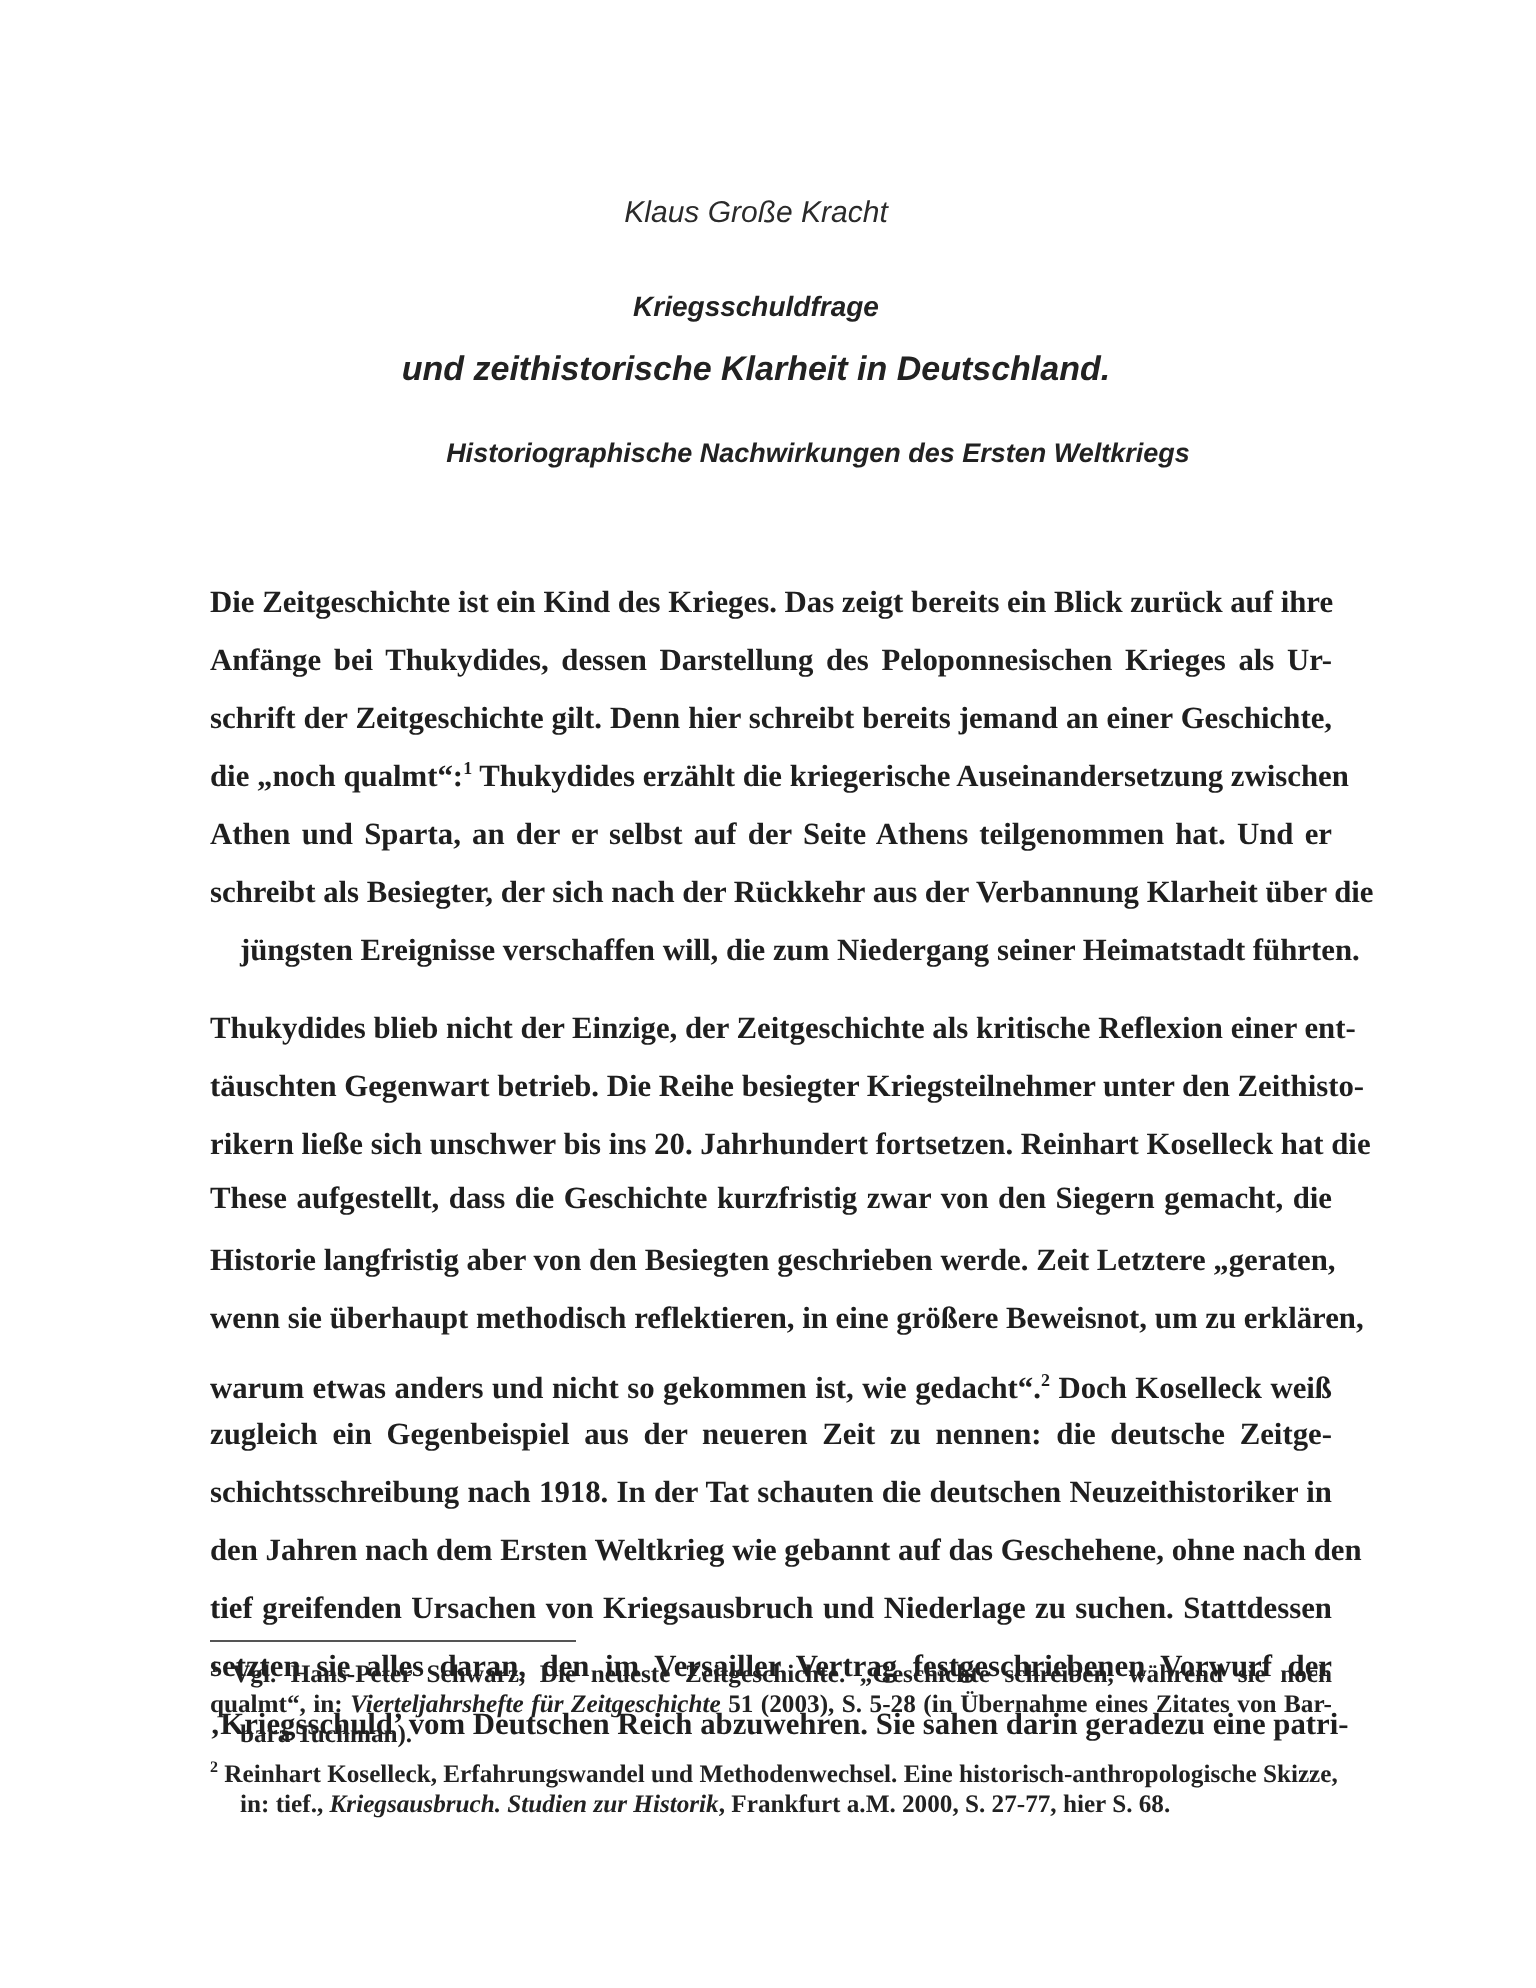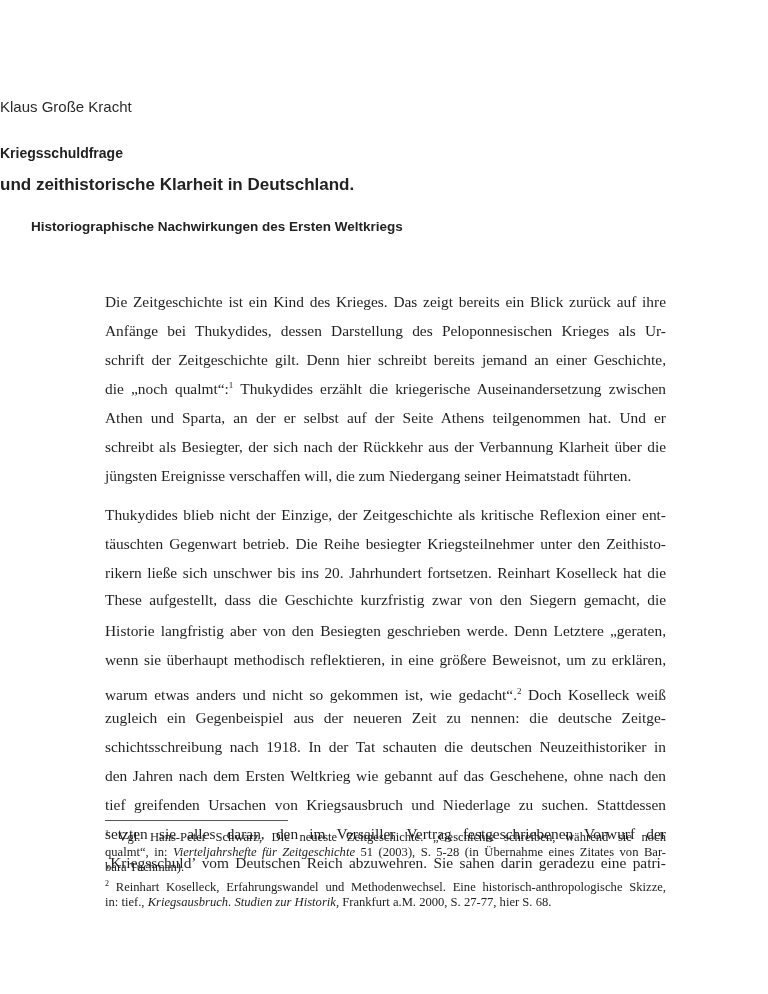--- a/index.html
+++ b/index.html
@@ -1,26 +1,26 @@
 <!DOCTYPE html>
 <html><head>
   <meta charset="utf-8">
   <style>
     html, body { margin: 0; padding: 0; background: #ffffff; }
     body { width: 768px; height: 994px; position: relative; overflow: hidden; color: #1a1a1a; }
     .sans { font-family: "Liberation Sans", sans-serif; }
     .serif { font-family: "Liberation Serif", serif; }
-    .center { position: absolute; left: 0; width: 756px; text-align: left; }
+    .center { position: absolute; left: 0; width: 756px; text-align: center; font-style: italic; }
     #author { top: 98px; font-size: 15px; color: #2b2b2b; }
     #title1 { top: 145px; font-size: 14px; font-weight: bold; color: #222; }
     #title2 { top: 175px; font-size: 17px; font-weight: bold; color: #222; }
     #subtitle { top: 219px; font-size: 13.5px; font-weight: bold; color: #222; padding-left: 31px; }
     .body-text { position: absolute; left: 105px; width: 561px; font-size: 15.4px; color: #1f1f1f; }
-    .line { position: absolute; left: 0; width: 561px; white-space: nowrap; text-align: justify; text-align-last: justify; height: 20px; line-height: 20px; }
-    .line.last { text-align-last: left; }
+    .line { position: absolute; left: 0; width: 561px; white-space: nowrap; text-align: justify; text-align-last: justify; height: 20px; line-height: 20px; font-weight: bold; }
+    .line.last { text-align-last: left; margin-left: 15px; }
     sup { font-size: 9px; line-height: 0; vertical-align: 6px; }
     #rule { position: absolute; left: 105px; top: 820px; width: 183px; height: 1px; background: #555; }
     .fn { position: absolute; left: 105px; width: 561px; font-size: 12.6px; color: #222; }
     .fn .line { height: 15px; line-height: 15px; }
     .fn sup { font-size: 8px; vertical-align: 5px; }
   </style>
 </head>
 <body>
 
 <div id="author" class="center sans">Klaus Große Kracht</div>
@@ -36,21 +36,21 @@
   <div class="line" style="top:116px">Athen und Sparta, an der er selbst auf der Seite Athens teilgenommen hat. Und er</div>
   <div class="line" style="top:145px">schreibt als Besiegter, der sich nach der Rückkehr aus der Verbannung Klarheit über die</div>
   <div class="line last" style="top:174px">jüngsten Ereignisse verschaffen will, die zum Niedergang seiner Heimatstadt führten.</div>
 </div>
 
 <div class="body-text serif" style="top:505px;">
   <div class="line" style="top:0px">Thukydides blieb nicht der Einzige, der Zeitgeschichte als kritische Reflexion einer ent-</div>
   <div class="line" style="top:29px">täuschten Gegenwart betrieb. Die Reihe besiegter Kriegsteilnehmer unter den Zeithisto-</div>
   <div class="line" style="top:58px">rikern ließe sich unschwer bis ins 20. Jahrhundert fortsetzen. Reinhart Koselleck hat die</div>
   <div class="line" style="top:85px">These aufgestellt, dass die Geschichte kurzfristig zwar von den Siegern gemacht, die</div>
-  <div class="line" style="top:116px">Historie langfristig aber von den Besiegten geschrieben werde. Denn Letztere „geraten,</div>
+  <div class="line" style="top:116px">Historie langfristig aber von den Besiegten geschrieben werde. Zeit Letztere „geraten,</div>
   <div class="line" style="top:145px">wenn sie überhaupt methodisch reflektieren, in eine größere Beweisnot, um zu erklären,</div>
   <div class="line" style="top:180px"><span>warum etwas anders und nicht so gekommen ist, wie gedacht“.</span><sup>2</sup><span> Doch Koselleck weiß</span></div>
   <div class="line" style="top:203px">zugleich ein Gegenbeispiel aus der neueren Zeit zu nennen: die deutsche Zeitge-</div>
   <div class="line" style="top:232px">schichtsschreibung nach 1918. In der Tat schauten die deutschen Neuzeithistoriker in</div>
   <div class="line" style="top:261px">den Jahren nach dem Ersten Weltkrieg wie gebannt auf das Geschehene, ohne nach den</div>
   <div class="line" style="top:290px">tief greifenden Ursachen von Kriegsausbruch und Niederlage zu suchen. Stattdessen</div>
   <div class="line" style="top:319px">setzten sie alles daran, den im Versailler Vertrag festgeschriebenen Vorwurf der</div>
   <div class="line" style="top:348px">‚Kriegsschuld’ vom Deutschen Reich abzuwehren. Sie sahen darin geradezu eine patri-</div>
 </div>
 

